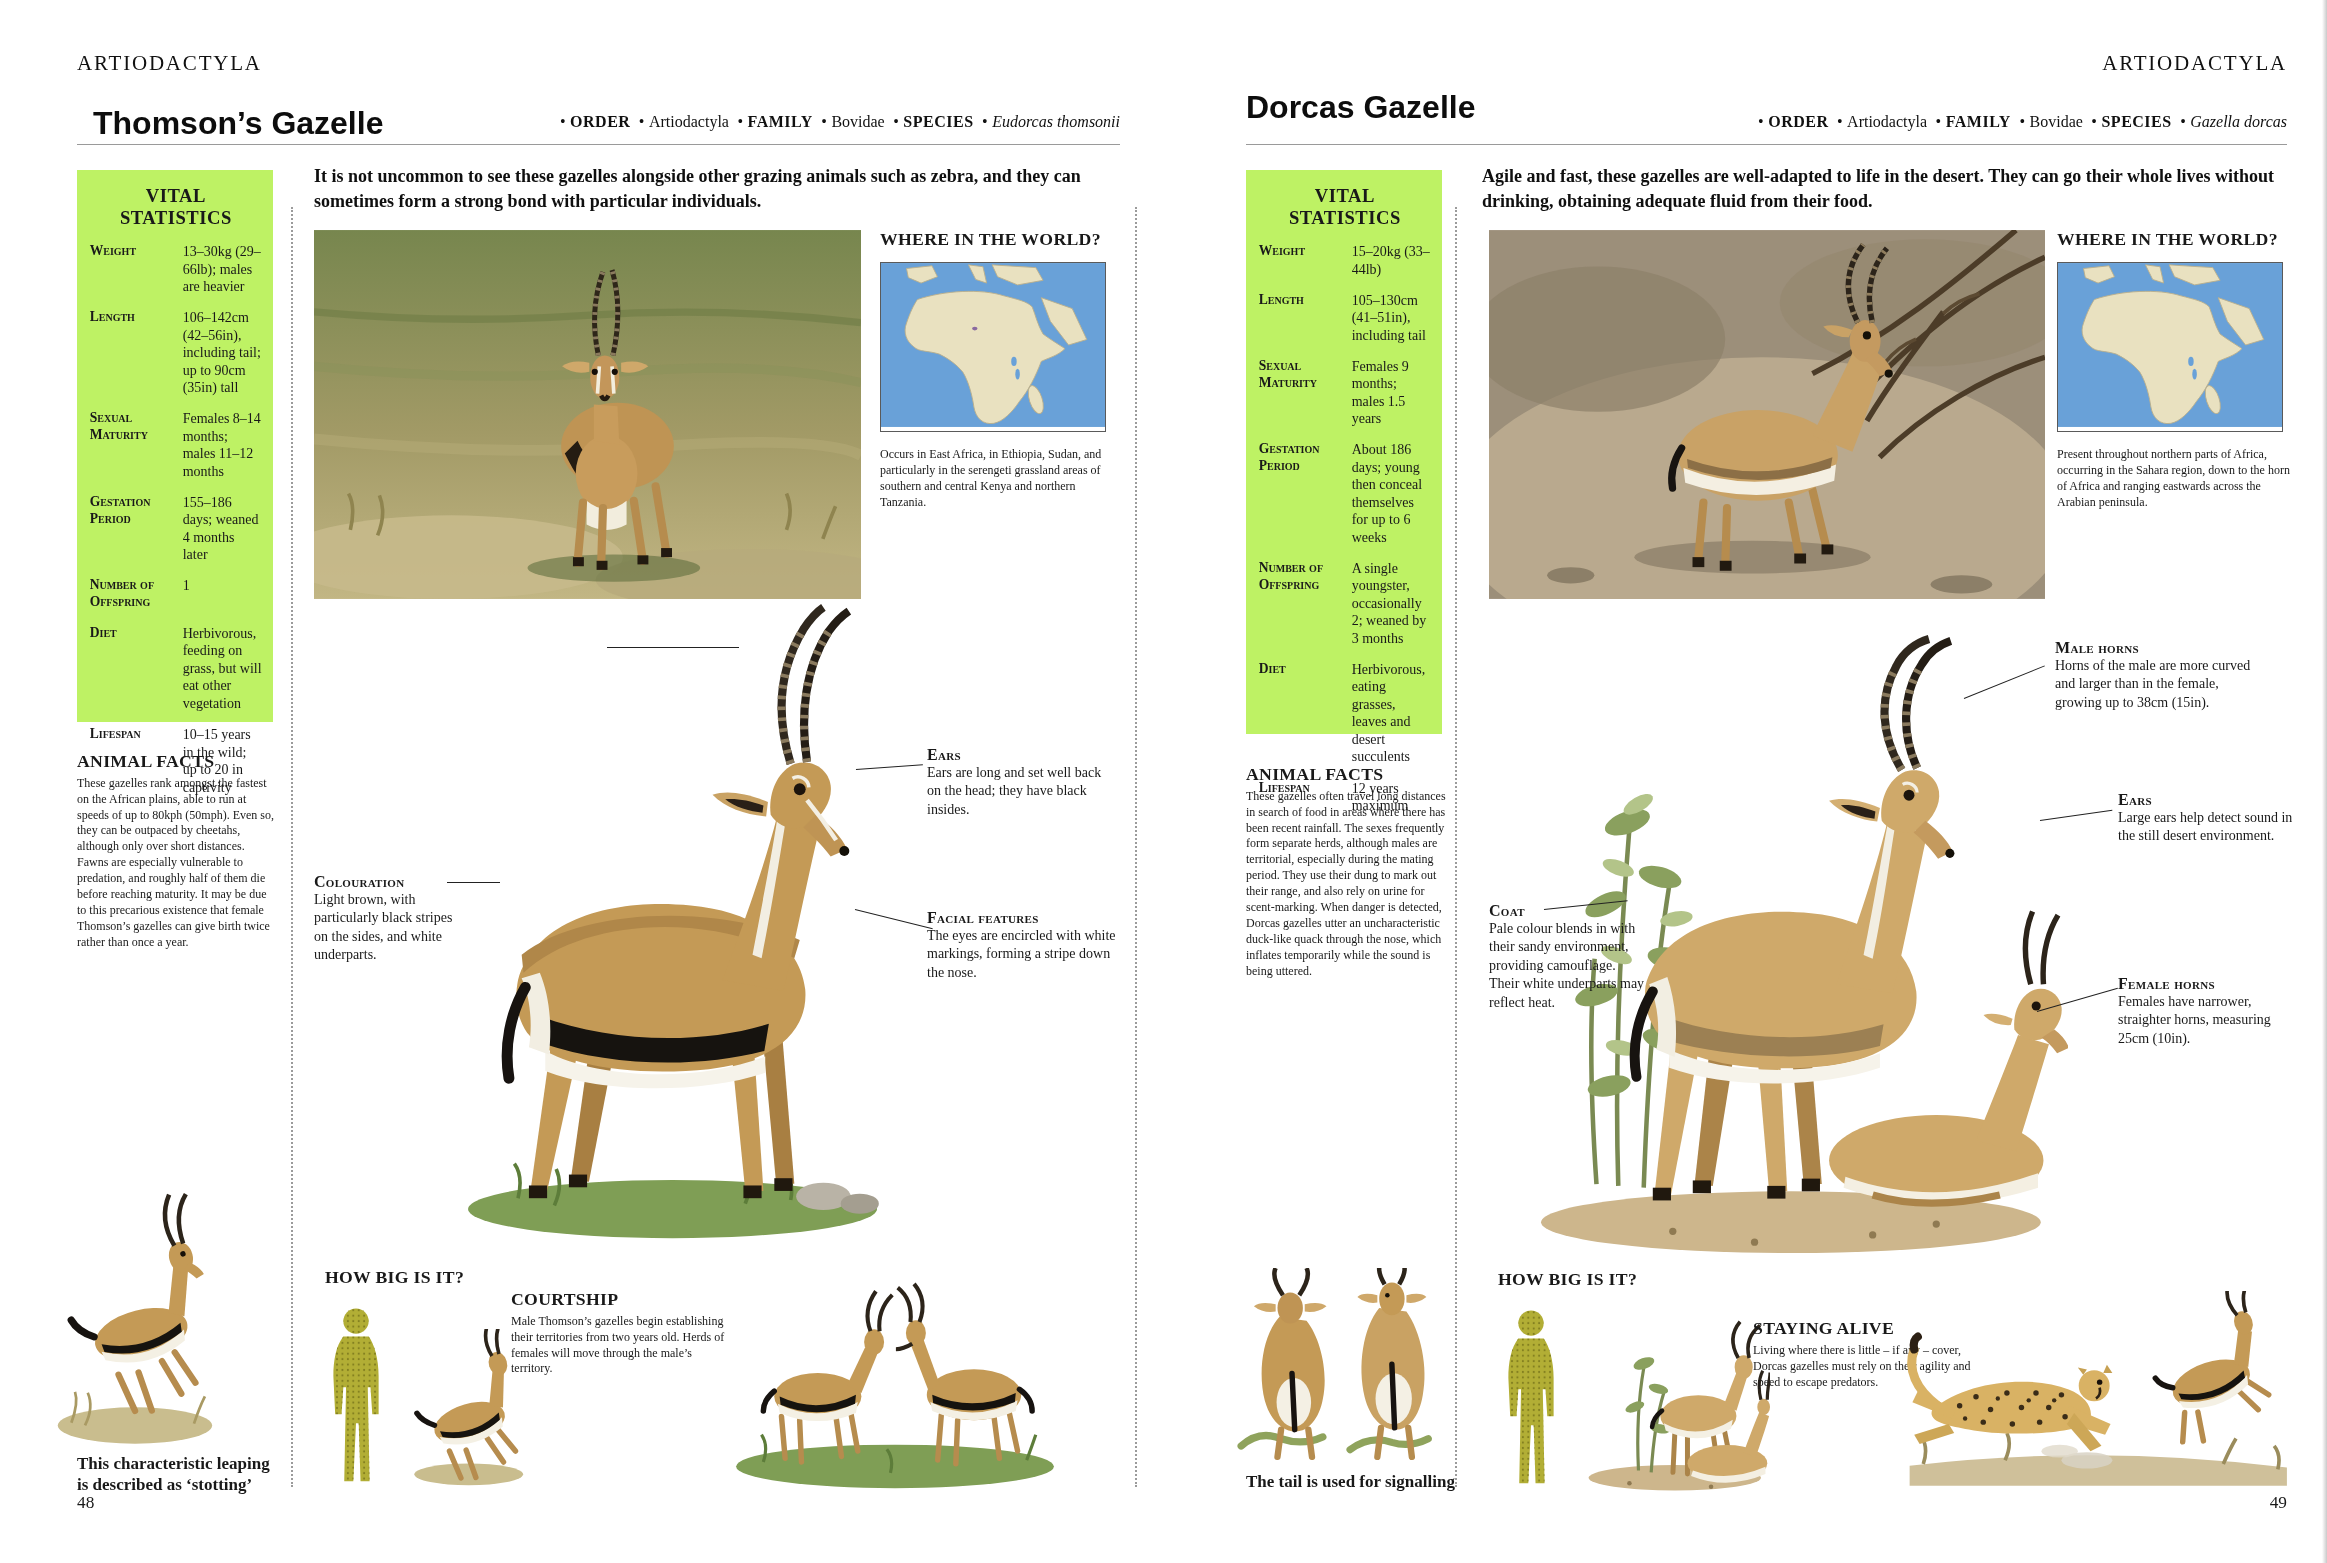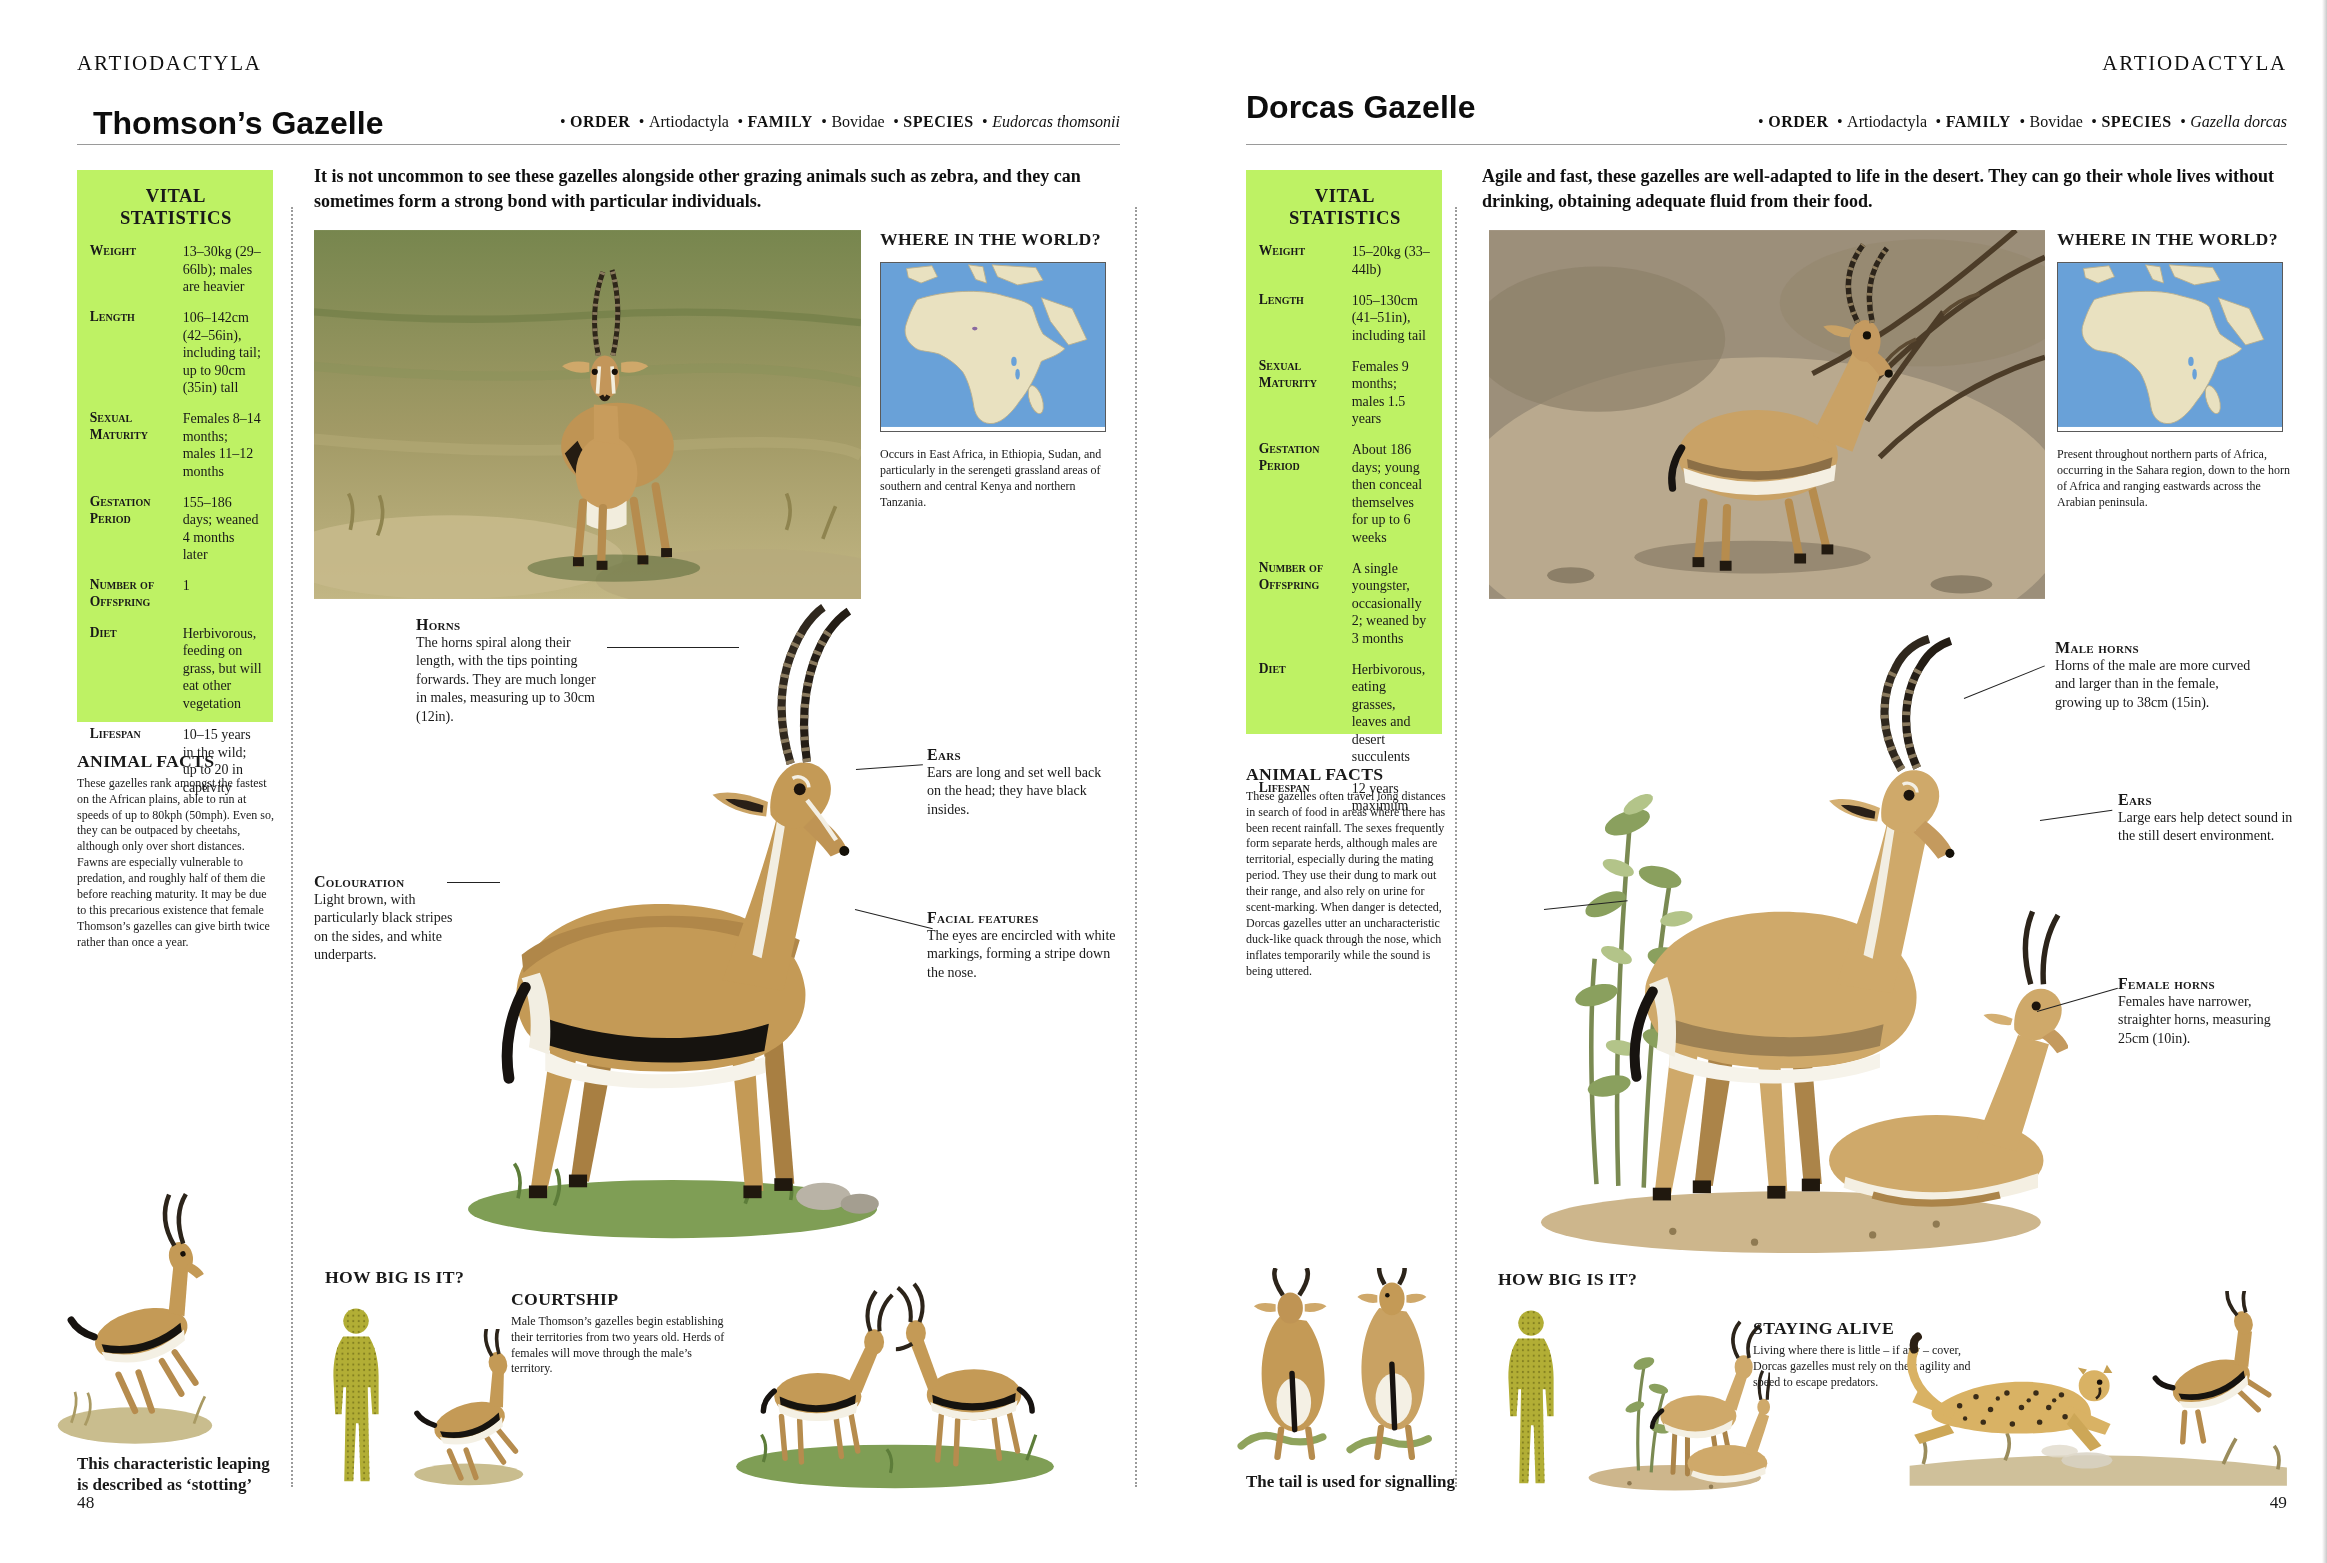--- a/index.html
+++ b/index.html
@@ -199,24 +199,20 @@
       <path d="M 532 198 a 12 12 0 0 1 18 10" stroke="#f3efe4" stroke-width="4" fill="none"></path>
       <path d="M 548 222 q 18 22 32 44" stroke="#f3efe4" stroke-width="5" fill="none"></path>
       <path d="M 505 224 C 480 214 460 211 444 216 C 458 231 482 238 503 240 Z" fill="#c9a263"></path>
       <path d="M 500 228 C 484 222 470 220 458 221 C 468 230 486 234 499 236 Z" fill="#2a2017"></path>
       <path d="M 530 182 C 514 130 516 80 544 34 C 552 22 560 14 566 10" stroke="#30281e" stroke-width="9" fill="none"></path>
       <path d="M 548 180 C 540 128 546 76 572 36 C 580 25 588 18 594 14" stroke="#241d15" stroke-width="9" fill="none"></path>
       <path d="M 530 182 C 514 130 516 80 544 34 M 548 180 C 540 128 546 76 572 36" stroke="#8a7a5e" stroke-width="9" fill="none" stroke-dasharray="4 8"></path>
     </svg>
   </figure>
 
-  <div class="abs callout" style="left:416px;top:616px;width:186px;">
-    <div class="c-title">Horns</div>
-    <div class="c-text">The horns spiral along their length, with the tips pointing forwards. They are much longer in males, measuring up to 30cm (12in).</div>
-  </div>
   <div class="abs cline" style="left:607px;top:647px;width:132px;"></div>
 
   <div class="abs callout" style="left:927px;top:746px;width:189px;">
     <div class="c-title">Ears</div>
     <div class="c-text">Ears are long and set well back on the head; they have black insides.</div>
   </div>
   <div class="abs cline" style="left:856px;top:769px;width:67px;transform:rotate(-4deg);"></div>
 
   <div class="abs callout" style="left:314px;top:873px;width:150px;">
     <div class="c-title">Colouration</div>
@@ -495,20 +491,24 @@
     <div class="c-text">Horns of the male are more curved and larger than in the female, growing up to 38cm (15in).</div>
   </div>
   <div class="abs cline" style="left:1964px;top:698px;width:87px;transform:rotate(-22deg);"></div>
 
   <div class="abs callout" style="left:2118px;top:791px;width:177px;">
     <div class="c-title">Ears</div>
     <div class="c-text">Large ears help detect sound in the still desert environment.</div>
   </div>
   <div class="abs cline" style="left:2040px;top:820px;width:73px;transform:rotate(-8deg);"></div>
 
+  <div class="abs callout" style="left:1489px;top:902px;width:156px;">
+    <div class="c-title">Coat</div>
+    <div class="c-text">Pale colour blends in with their sandy environment, providing camouflage. Their white underparts may reflect heat.</div>
+  </div>
   <div class="abs cline" style="left:1544px;top:909px;width:84px;transform:rotate(-6deg);"></div>
 
   <div class="abs callout" style="left:2118px;top:975px;width:177px;">
     <div class="c-title">Female horns</div>
     <div class="c-text">Females have narrower, straighter horns, measuring 25cm (10in).</div>
   </div>
   <div class="abs cline" style="left:2037px;top:1011px;width:84px;transform:rotate(-16deg);"></div>
 
   <h2 class="abs sec-h" style="left:1498px;top:1269px;margin:0;">HOW BIG IS IT?</h2>
   <figure class="abs" style="left:1493px;top:1309px;">

